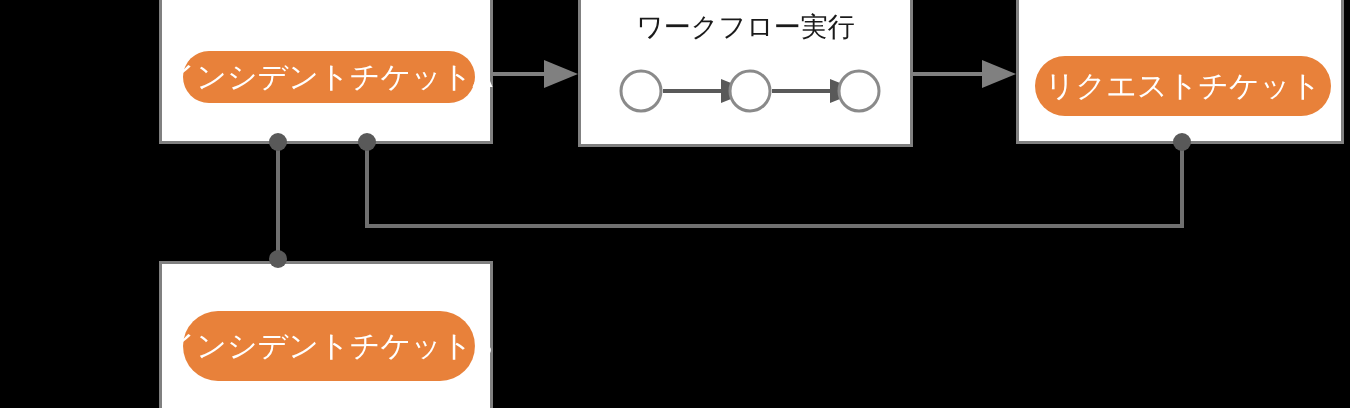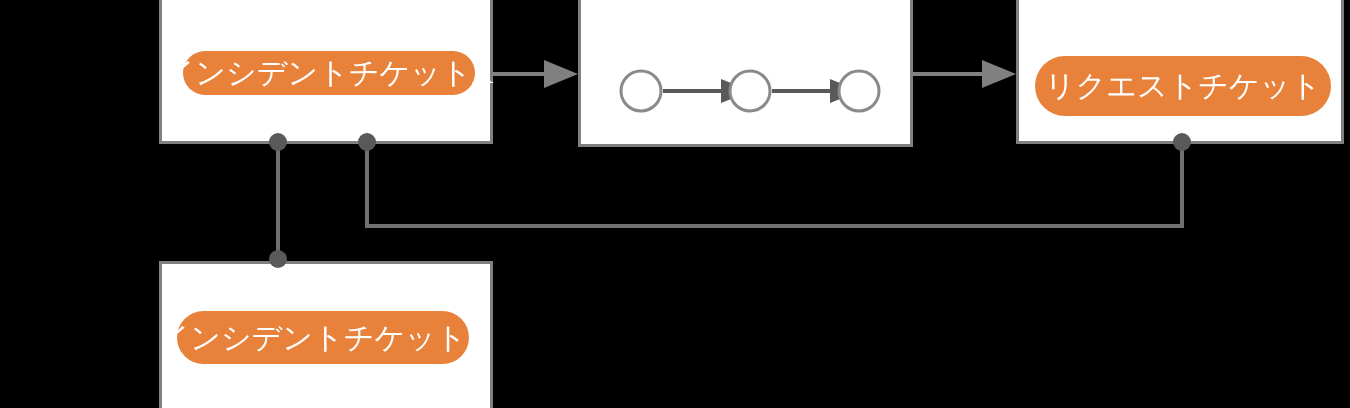--- a/index.html
+++ b/index.html
@@ -68,47 +68,48 @@
     left: 0;
     top: 0;
   }
 </style>
 </head>
 <body>
 
 <div id="canvas">
 
   <div class="panel" style="left:159px; top:-3px; width:334px; height:147px;">
-    <div class="pill" style="left:21px; top:51px; width:292px; height:44px;font-family:Liberation Serif, serif;">
+    <div class="pill" style="left:21px; top:51px; width:292px; height:52px;">
       <span class="pill-label">インシデントチケットA</span>
     </div>
   </div>
 
   <div class="panel" style="left:578px; top:-3px; width:335px; height:150px;">
+    <div class="wf-title" style="top:14px;">ワークフロー実行</div>
     <svg class="wf-svg" width="335" height="150" viewBox="0 0 335 150">
 
       <line x1="82" y1="91" x2="147" y2="91" stroke="#595959" stroke-width="4"></line>
       <polygon points="140,79 170,91 140,103" fill="#595959"></polygon>
       <line x1="191" y1="91" x2="256" y2="91" stroke="#595959" stroke-width="4"></line>
       <polygon points="249,79 279,91 249,103" fill="#595959"></polygon>
 
       <circle cx="60" cy="91" r="20" fill="#ffffff" stroke="#8a8a8a" stroke-width="3"></circle>
       <circle cx="169" cy="91" r="20" fill="#ffffff" stroke="#8a8a8a" stroke-width="3"></circle>
       <circle cx="278" cy="91" r="20" fill="#ffffff" stroke="#8a8a8a" stroke-width="3"></circle>
     </svg>
   </div>
 
   <div class="panel" style="left:1016px; top:-3px; width:328px; height:147px;">
     <div class="pill" style="left:16px; top:56px; width:296px; height:60px;">
       <span class="pill-label">リクエストチケット</span>
     </div>
   </div>
 
   <div class="panel" style="left:159px; top:261px; width:334px; height:150px;">
-    <div class="pill" style="left:15px; top:47px; width:292px; height:53px;">
+    <div class="pill" style="left:21px; top:47px; width:292px; height:70px;">
       <span class="pill-label">インシデントチケットB</span>
     </div>
   </div>
 
   <svg class="overlay" viewBox="0 0 1350 408">
 
     <line x1="493" y1="74" x2="550" y2="74" stroke="#808080" stroke-width="4"></line>
     <polygon points="544,60 578,74 544,88" fill="#808080"></polygon>
 
     <line x1="913" y1="74" x2="988" y2="74" stroke="#808080" stroke-width="4"></line>

